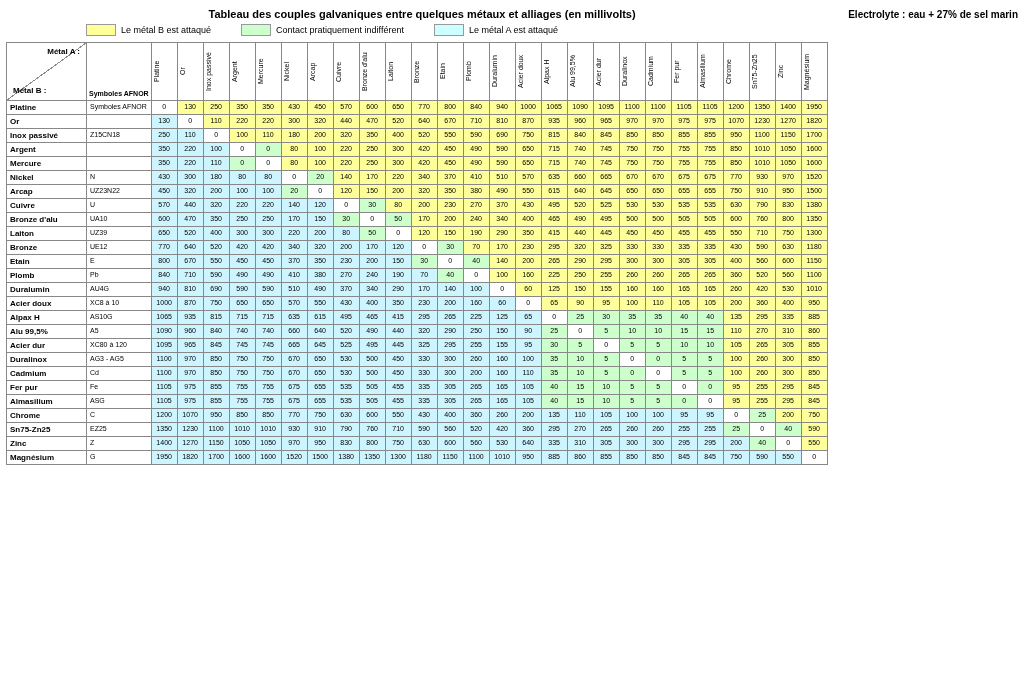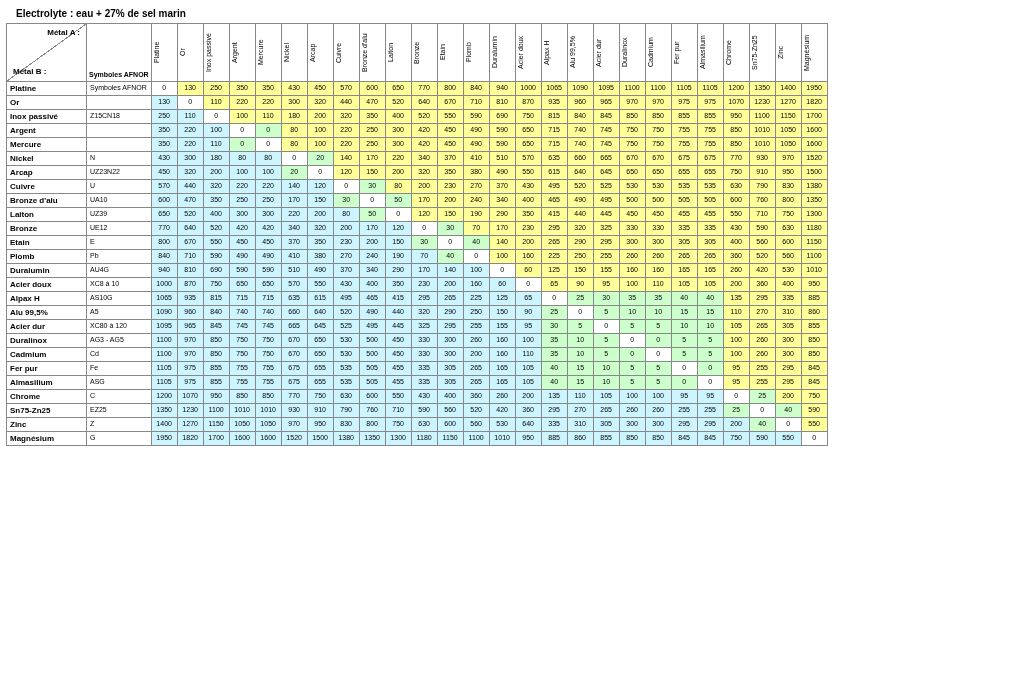--- a/index.html
+++ b/index.html
@@ -69,21 +69,38 @@
       min-width: 26px;
       height: 14px;
       line-height: 1.2;
     }
   </style>
 </head>
 <body>
 
 <div class="page-wrapper">
   <div class="title-row">
+    <div style="flex:1; text-align:center;">
+      <span class="title-text">Tableau des couples galvaniques entre quelques métaux et alliages (en millivolts)</span>
+    </div>
     <span class="electrolyte-text">Electrolyte : eau + 27% de sel marin</span>
+  </div>
+  <div class="legend-row">
+    <div class="legend-item">
+      <div class="legend-box legend-yellow"></div>
+      <span>Le métal B est attaqué</span>
+    </div>
+    <div class="legend-item">
+      <div class="legend-box legend-green"></div>
+      <span>Contact pratiquement indifférent</span>
+    </div>
+    <div class="legend-item">
+      <div class="legend-box legend-blue"></div>
+      <span>Le métal A est attaqué</span>
+    </div>
   </div>
   <div class="table-container">
     <table id="galvanic-table">
       <thead id="table-head">
           <tr>
             <td rowspan="2" style="position: relative; min-width: 80px; width: 80px; height: 55px; vertical-align: top; border: 1px solid rgb(136, 136, 136); font-size: 8px; font-weight: bold;">
   <div style="position:absolute;top:0;left:0;right:0;bottom:0;background:linear-gradient(to bottom right, transparent calc(50% - 0.5px), #888 calc(50% - 0.5px), #888 calc(50% + 0.5px), transparent calc(50% + 0.5px));"></div>
   <span style="position:absolute;top:4px;right:6px;font-size:8px;font-weight:bold;">Métal A :</span>
   <span style="position:absolute;bottom:4px;left:6px;font-size:8px;font-weight:bold;">Métal B :</span>
 </td>

